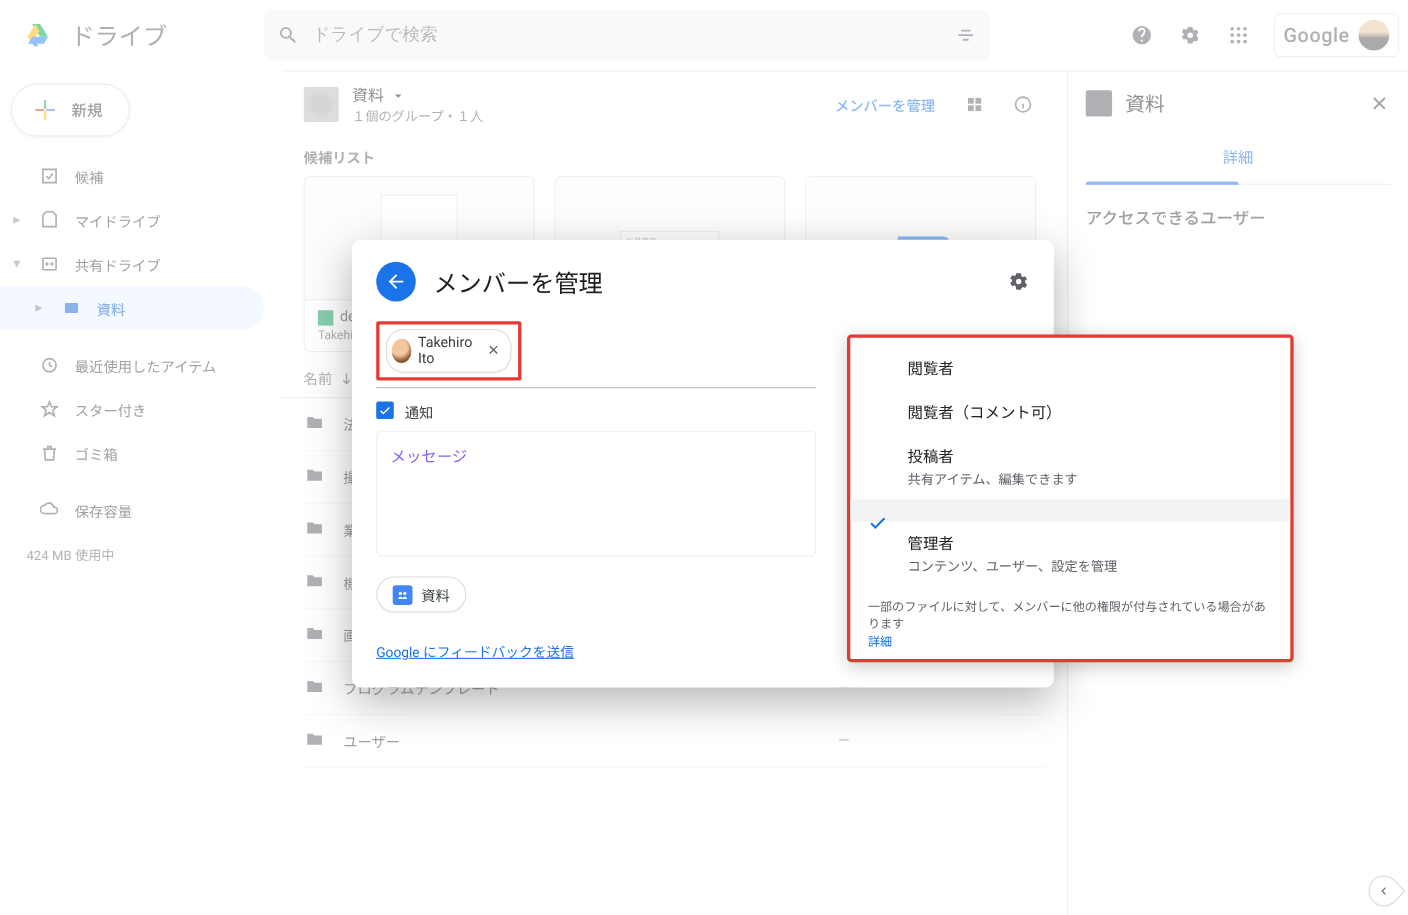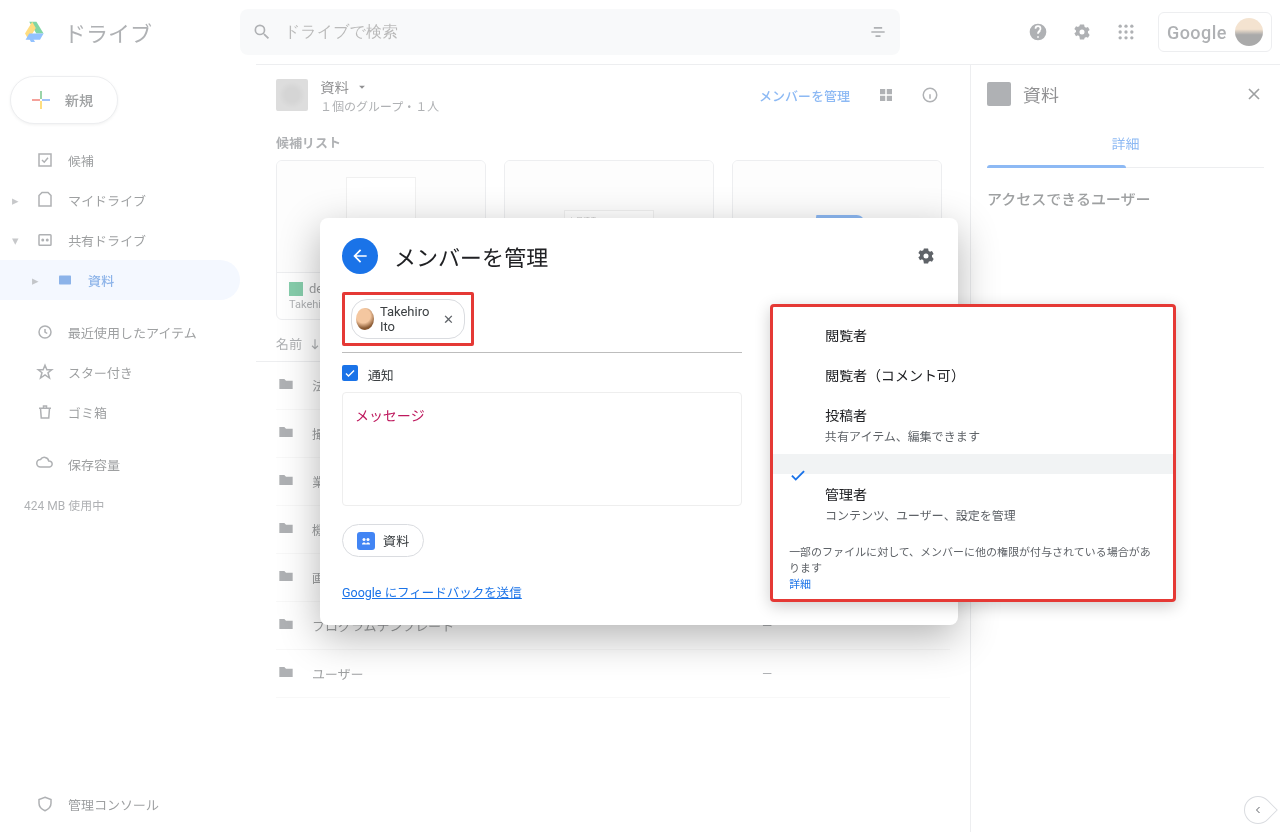--- a/index.html
+++ b/index.html
@@ -90,21 +90,21 @@
   .dlg-title { font-size:22px; color:#202124; flex:1; }
   .dlg-gear { color:#5f6368; cursor:pointer; }
   .dlg-body { padding: 0 22px; }
   .chip-row { border:3px solid #e53935; border-radius:2px; padding: 4px 6px; width: 132px; background:#fff; }
   .chip { display:inline-flex; align-items:center; gap:6px; background:#fff; border:1px solid #dadce0; border-radius:16px; padding: 4px 8px 4px 4px; font-size:13px; }
   .chip .cav { width:22px; height:22px; border-radius:50%; background: radial-gradient(circle at 40% 35%, #f4c7a0 40%, #8a5a33 70%); }
   .chip .cx { color:#5f6368; cursor:pointer; padding:0 2px; }
   .dlg-underline { height:1px; background:#bdbdbd; margin: 6px 0 12px 0; width: 400px; }
   .notify { display:flex; gap:10px; font-size:13px; color:#3c4043; margin-bottom:8px; }
   .chk { width:16px; height:16px; background:#1a73e8; border-radius:2px; display:flex; align-items:center; justify-content:center; color:#fff; }
-  .msg-box { width: 400px; height: 114px; border:1px solid #eee; border-radius:4px; padding:12px; font-size:14px; color:#be185d; background:#fff; }
+  .msg-box { width: 400px; height: 114px; border:1px solid #eee; border-radius:4px; padding:12px; font-size:14px; color:#8b5cf6; background:#fff; }
   .src-chip { margin-top: 18px; display:inline-flex; align-items:center; gap:8px; border:1px solid #dadce0; border-radius:18px; padding:6px 14px; font-size:13px; }
   .src-chip .sic { width:18px; height:18px; background:#4285f4; border-radius:3px; display:flex; align-items:center; justify-content:center; color:#fff; font-size:11px; font-weight:bold; }
   .feedback { color:#1a73e8; font-size:12.5px; text-decoration:underline; margin-top: 25px; display:inline-block; cursor:pointer; }
 
   
   .role-menu { position:absolute; left:770px; top:304px; width:406px; background:#fff; border:3px solid #e53935; border-radius:4px; box-shadow: 0 4px 16px rgba(0,0,0,.2); z-index:20; padding: 8px 0 4px 0; overflow:hidden; }
   .role-item { display:flex; align-items:center; padding: 10px 18px 10px 52px; cursor:pointer; position:relative; }
   .role-item.sel { background:#f1f3f4; }
   .role-item .rl { font-size:14px; color:#202124; }
   .role-item .rd { font-size:12px; color:#5f6368; margin-top:2px; }
@@ -254,31 +254,20 @@
               <path d="M6 16a5 5 0 010-10 6 6 0 0111 2 4 4 0 011 8z" fill="none" stroke="currentColor" stroke-width="2"></path>
             </svg>
           </span>
           <span class="nlbl">保存容量</span>
         </li>
     </ul>
     <div class="storage">
       <div class="s2">424 MB 使用中</div>
     </div>
     <div style="flex:1"></div>
-    <ul class="nav">
-      <li>
-          <span class="arrow"></span>
-          <span class="nic">
-            <svg class="i sm" viewBox="0 0 24 24">
-              <path d="M12 3l8 3v5c0 5-3.5 8-8 10-4.5-2-8-5-8-10V6z" fill="none" stroke="currentColor" stroke-width="2"></path>
-            </svg>
-          </span>
-          <span class="nlbl">管理コンソール</span>
-        </li>
-    </ul>
   </div>
 
   <div class="main">
     <div class="content">
       <div class="sd-header">
         <div class="sd-thumb"></div>
         <div>
           <div class="sd-title">
               <span>資料</span> 
               <svg class="i sm" viewBox="0 0 24 24" style="width:14px;height:14px">

